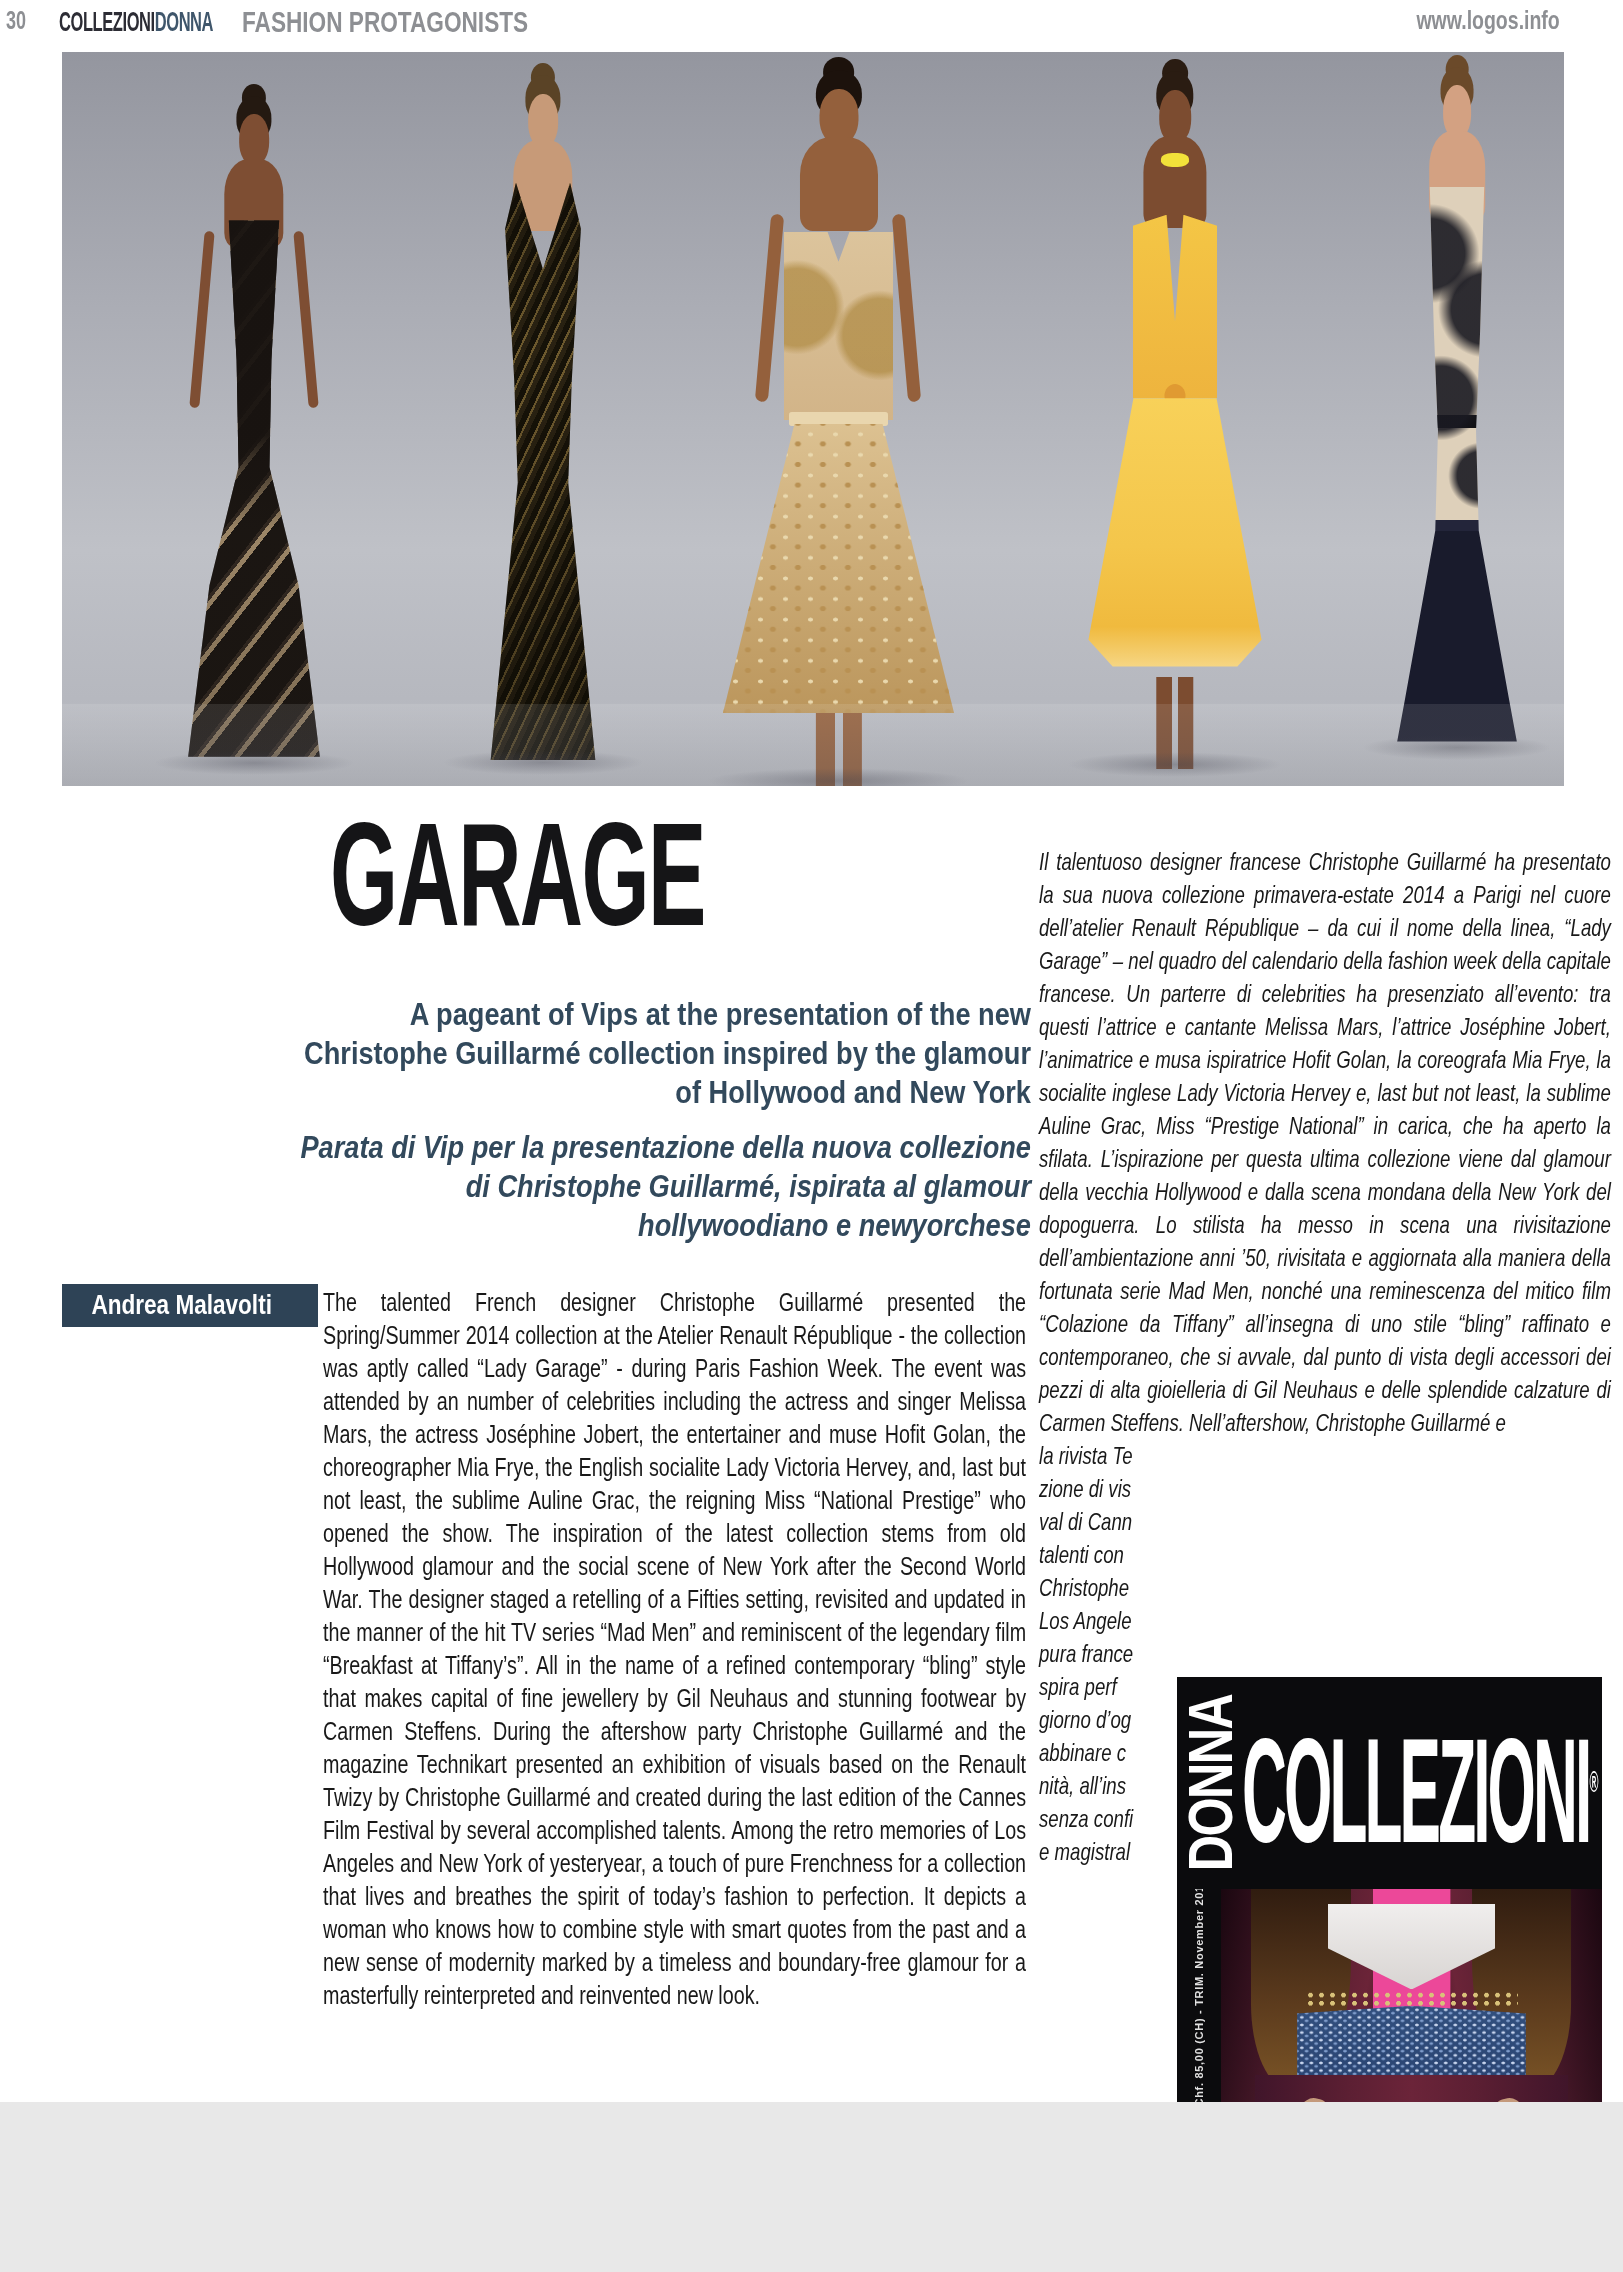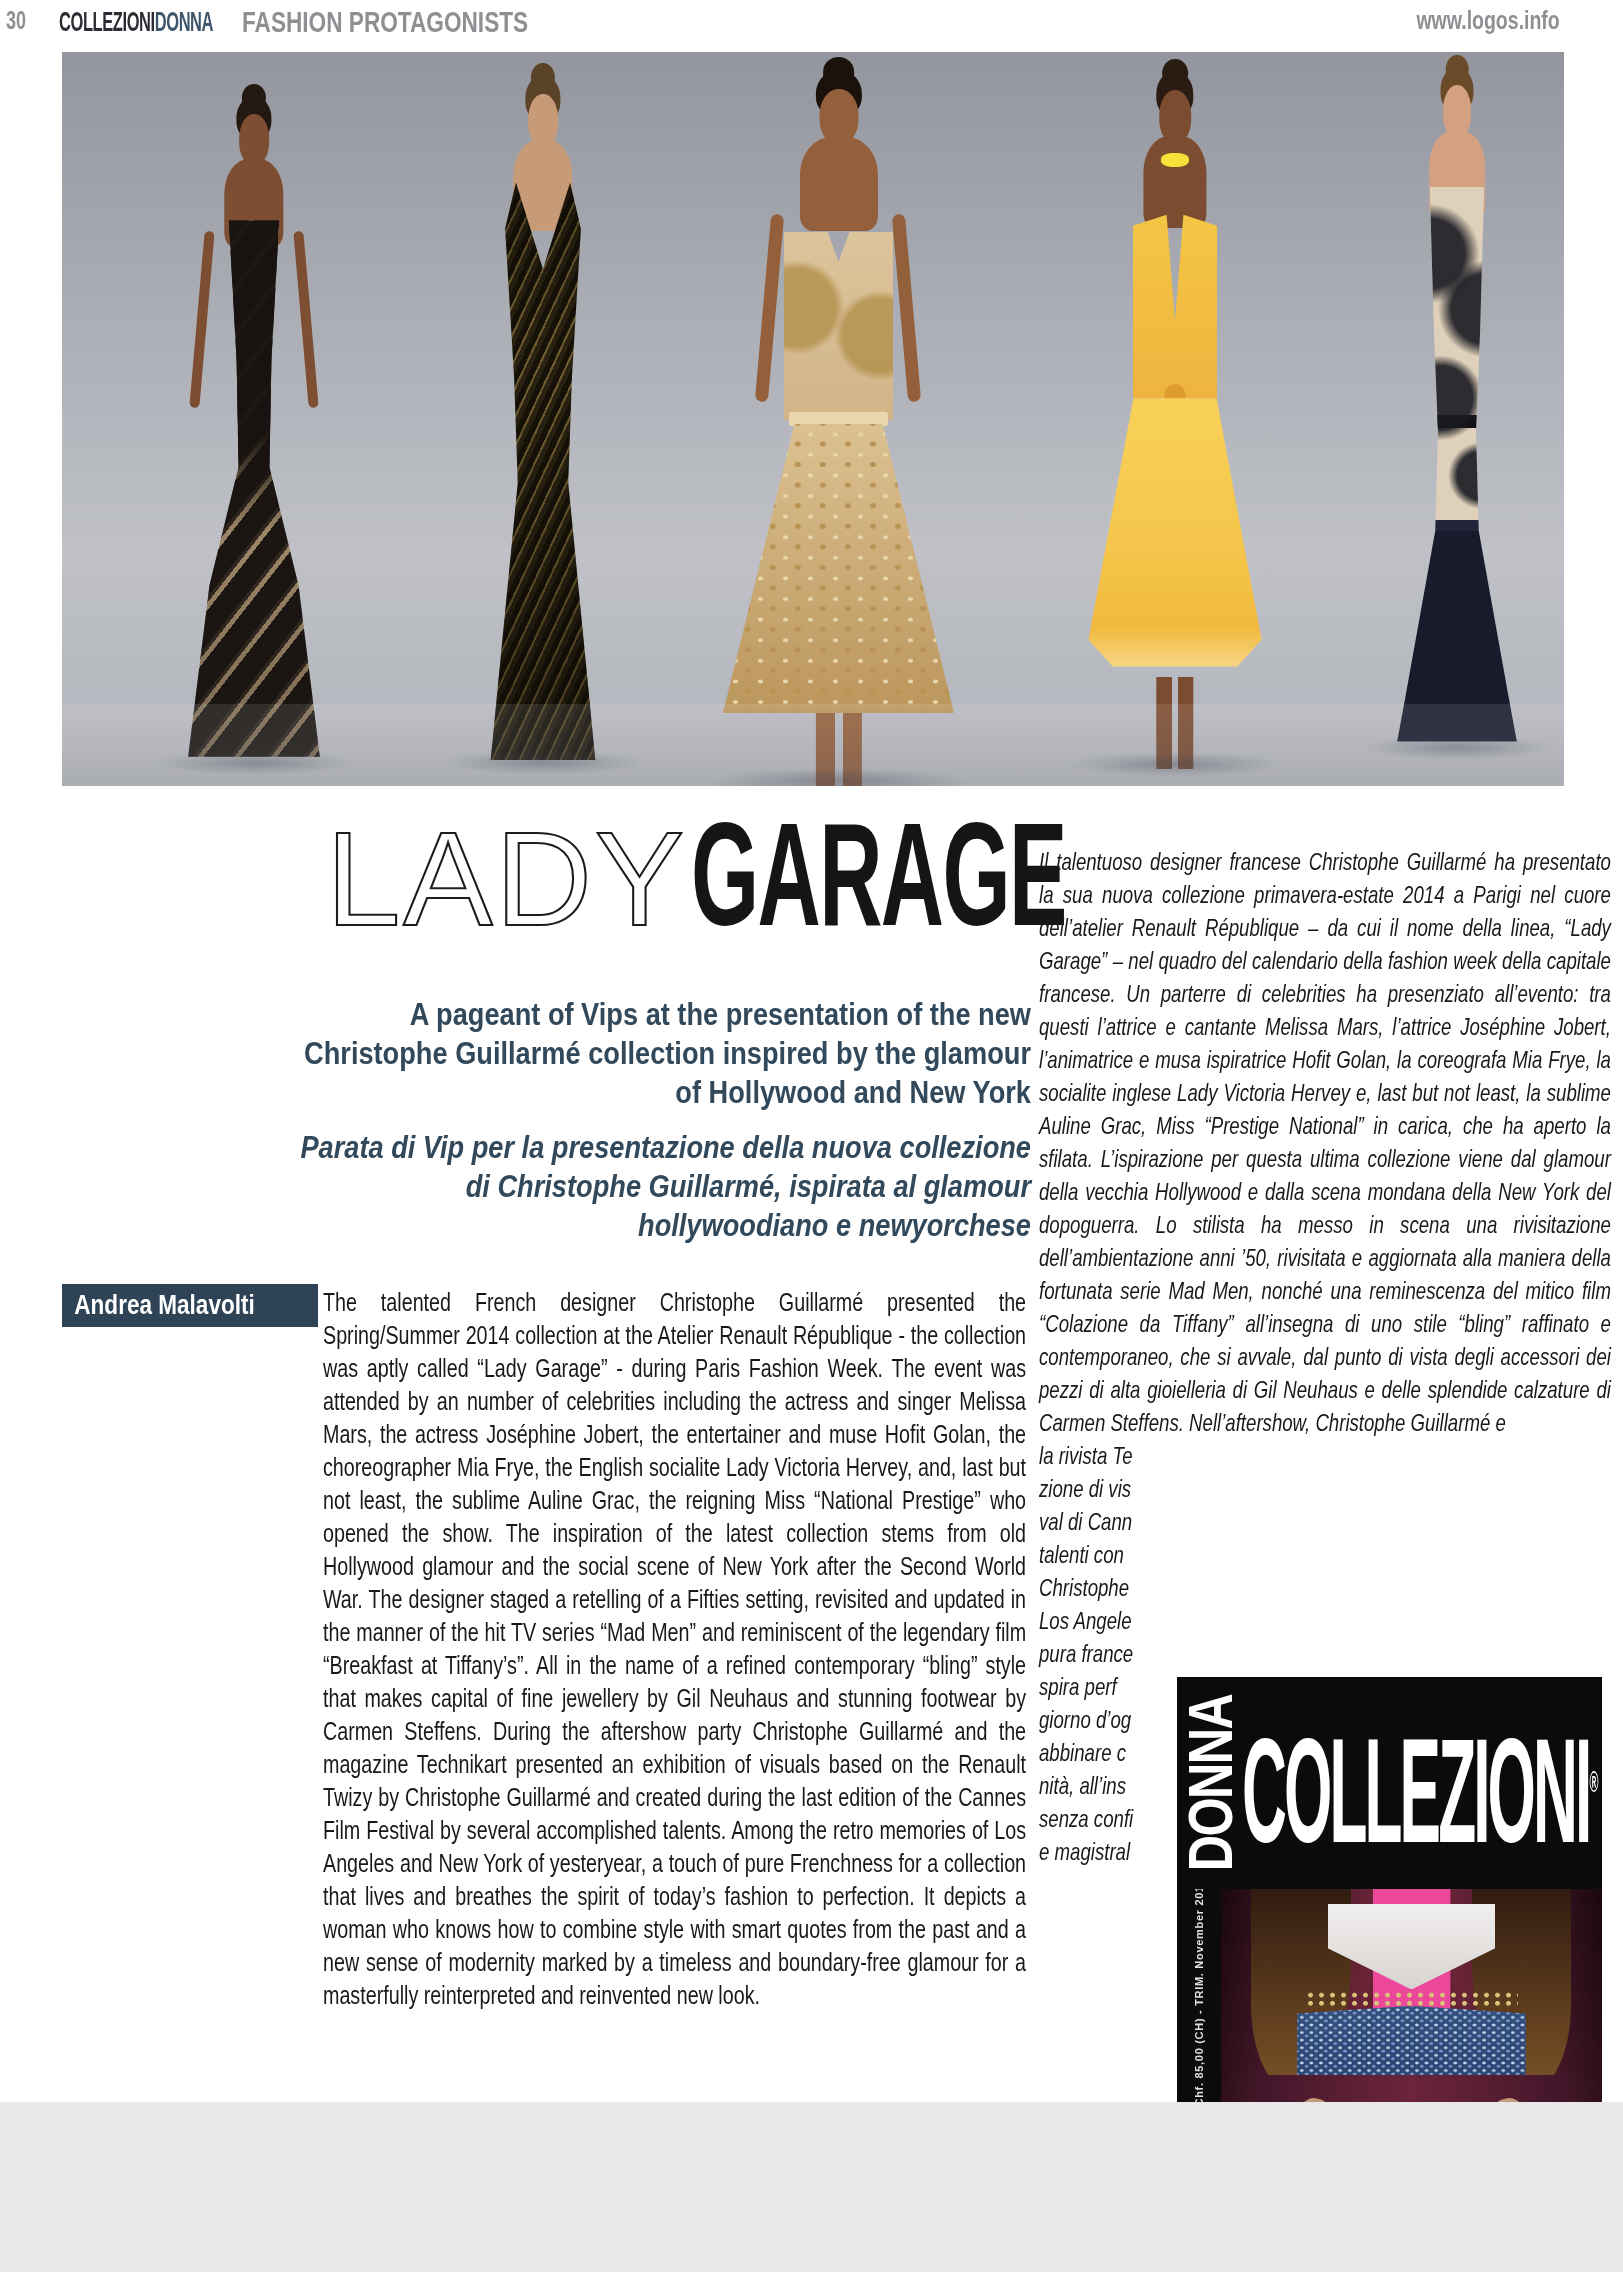--- a/index.html
+++ b/index.html
@@ -84,21 +84,21 @@
   .t-garage{font-size:146px;line-height:158px;font-weight:bold;color:#151517;
           transform:scaleX(0.60);transform-origin:left bottom;letter-spacing:-2.7px;margin-left:4.1px;}
 
   .sub-en{position:absolute;right:592px;top:995px;width:893px;text-align:right;
           font-size:32px;line-height:39px;font-weight:bold;color:#32495c;
           transform:scaleX(0.85);transform-origin:right top;}
   .sub-it{position:absolute;right:592px;top:1128px;width:893px;text-align:right;
           font-size:32px;line-height:39px;font-weight:bold;font-style:italic;color:#32495c;
           transform:scaleX(0.85);transform-origin:right top;}
 
-  .author-box{position:absolute;left:62px;top:1284px;width:256px;height:43px;background:#2e4356;}
+  .author-box{position:absolute;left:62px;top:1284px;width:256px;height:43px;background:#2e4356;text-align:right;}
   .author-box span{display:block;padding-left:15px;line-height:41px;color:#ffffff;font-weight:bold;
           font-size:27.5px;transform:scaleX(0.82);transform-origin:left top;white-space:nowrap;}
 
   .col-left{position:absolute;left:323px;top:1286px;width:906px;
           transform:scaleX(0.776);transform-origin:left top;
           font-size:25.4px;line-height:33px;text-align:justify;color:#191919;}
   .col-right{position:absolute;left:1039px;top:845px;width:737px;
           transform:scaleX(0.776);transform-origin:left top;
           font-size:24px;line-height:33px;text-align:justify;font-style:italic;color:#191919;}
   .col-right .frag{white-space:nowrap;text-align:left;}
@@ -219,21 +219,20 @@
       <div class="bun"></div>
       <div class="hair"></div>
       <div class="head"></div>
       <div class="chest"></div>
       <div class="dress"></div>
       <div class="shadow"></div>
     </div>
   </div>
 
   <div class="title-row">
-    <span class="t-lady">LADY</span>
     <span class="t-garage">GARAGE</span>
   </div>
 
   <div class="sub-en">A pageant of Vips at the presentation of the new Christophe Guillarmé collection inspired by the glamour of Hollywood and New York</div>
   <div class="sub-it">Parata di Vip per la presentazione della nuova collezione di Christophe Guillarmé, ispirata al glamour hollywoodiano e newyorchese</div>
 
   <div class="author-box">
     <span>Andrea Malavolti</span>
   </div>
 

